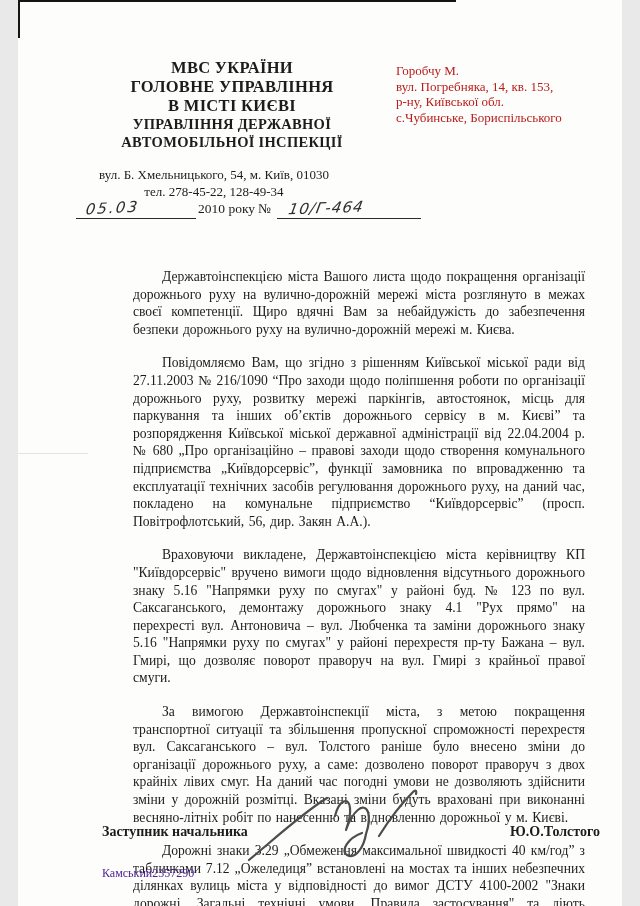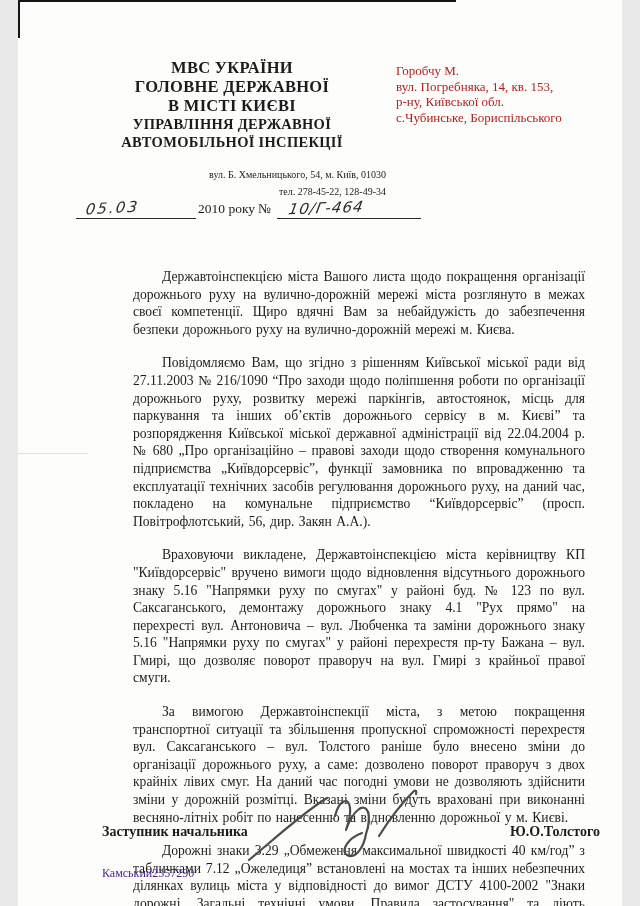--- a/index.html
+++ b/index.html
@@ -10,21 +10,21 @@
   }
   
   .scan-border-top { position:absolute; left:0; top:0; width:438px; height:2px; background:#151515; }
   .scan-border-left { position:absolute; left:0; top:0; width:2px; height:38px; background:#151515; }
   .fold-mark { position:absolute; left:0; top:453px; width:70px; height:1px; background:#e3e3df; }
 
   
   .org { position:absolute; left:58px; top:58px; width:312px; text-align:center; font-weight:bold; }
   .org .l { font-size:16.5px; line-height:19px; letter-spacing:0.3px; }
   .org .l:nth-child(4), .org .l:nth-child(5) { font-size:14.5px; line-height:18px; }
-  .addr { position:absolute; left:56px; top:167px; width:312px; text-align:right; font-size:10px; line-height:16.5px; }
+  .addr { position:absolute; left:40px; top:167px; width:312px; text-align:center; font-size:13px; line-height:16.5px; }
 
   
   .recipient { position:absolute; left:378px; top:63px; width:210px;
     font-size:13px; line-height:15.5px; color:#b91c1c; filter:blur(0.7px); }
 
   
   .dateline { position:absolute; left:58px; top:199px; width:440px; display:flex; align-items:flex-end; font-size:13.5px; }
   .hand { font-family:"DejaVu Sans", sans-serif; font-style:italic; color:#2e2e2e; font-size:15px; }
   .blank1 { width:110px; border-bottom:1.6px solid #2a2a2a; padding:0 0 1px 10px; transform-origin:left bottom; }
   .blank1 .hand { display:inline-block; transform:skewX(-10deg) rotate(-3deg); letter-spacing:2px; }
@@ -48,21 +48,21 @@
 <body>
 
 <div class="page">
 
   <div class="scan-border-top"></div>
   <div class="scan-border-left"></div>
   <div class="fold-mark"></div>
 
   <div class="org">
     <div class="l">МВС УКРАЇНИ</div>
-    <div class="l">ГОЛОВНЕ ДЕРЖАВНОЇ</div>
+    <div class="l">ГОЛОВНЕ УПРАВЛІННЯ</div>
     <div class="l">В МІСТІ КИЄВІ</div>
     <div class="l">УПРАВЛІННЯ ДЕРЖАВНОЇ</div>
     <div class="l">АВТОМОБІЛЬНОЇ ІНСПЕКЦІЇ</div>
   </div>
 
   <div class="recipient">
     <div>Горобчу М.</div>
     <div>вул. Погребняка, 14, кв. 153,</div>
     <div>р-ну, Київської обл.</div>
     <div>с.Чубинське, Бориспільського</div>

